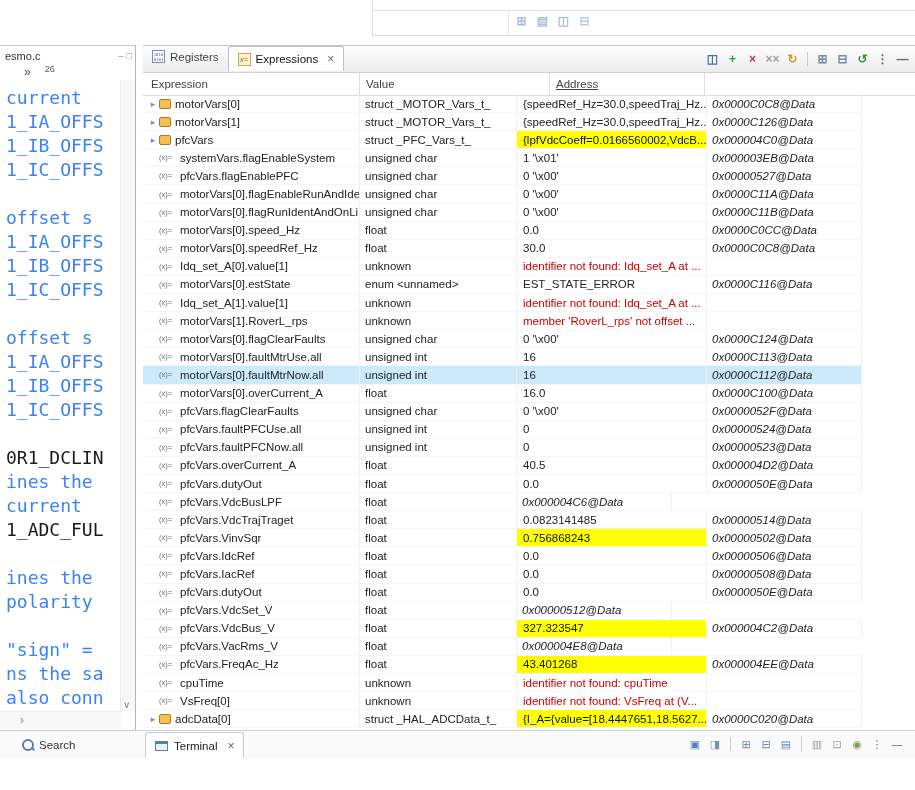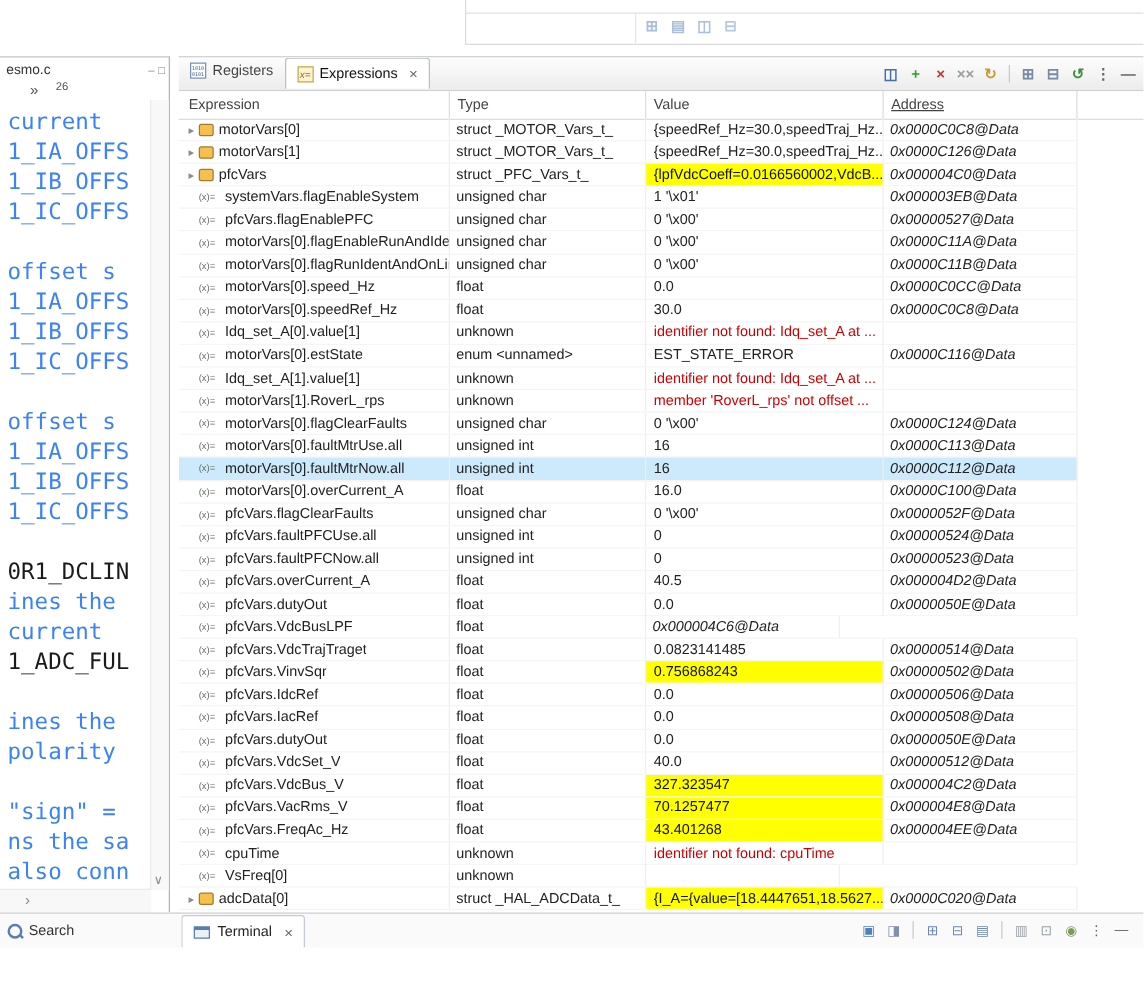--- a/index.html
+++ b/index.html
@@ -77,21 +77,21 @@
   .expander{width:12px;flex:0 0 12px;color:#8c8c8c;font-size:9px;text-align:center;}
   .struct-icon{width:12px;height:10px;flex:0 0 12px;background:#f5c04f;border:1px solid #a87928;
                border-radius:2px;box-sizing:border-box;margin-right:4px;}
   .var-icon{flex:0 0 19px;font-size:7.5px;color:#5f6f5f;margin-right:2px;letter-spacing:0;}
   .expr-label{overflow:hidden;white-space:nowrap;}
 
   
   .bottom-bar{position:absolute;left:0;top:730px;width:915px;height:28px;background:#fafafa;
               border-top:1px solid #cfcfcf;box-sizing:border-box;}
   .bb-left{position:absolute;left:0;top:0;width:136px;height:100%;display:flex;align-items:center;
-           padding-left:6px;box-sizing:border-box;gap:5px;font-size:11.5px;color:#333;}
+           padding-left:22px;box-sizing:border-box;gap:5px;font-size:11.5px;color:#333;}
   .mag{width:8px;height:8px;border:2px solid #5a7fae;border-radius:50%;position:relative;display:inline-block;}
   .mag::after{content:"";position:absolute;left:7px;top:7px;width:4px;height:2px;background:#5a7fae;
               transform:rotate(45deg);}
   .bb-main{position:absolute;left:143px;right:0;top:0;height:100%;}
   .term-tab{position:absolute;left:2px;top:1px;height:26px;background:#fff;border:1px solid #c4cbd6;
             border-bottom:none;border-radius:3px 3px 0 0;display:flex;align-items:center;gap:6px;
             padding:0 9px;font-size:11.5px;color:#222;box-sizing:border-box;}
   .term-icon{width:13px;height:10px;border:1px solid #5a7fae;background:#eaf1f9;box-sizing:border-box;
              border-top:3px solid #5a7fae;}
   #bottom-toolbar{position:absolute;right:10px;top:5px;display:flex;align-items:center;gap:4px;}
@@ -158,21 +158,20 @@
           <span class="tbtn" style="color: rgb(122, 138, 165);">⊞</span>
           <span class="tbtn" style="color: rgb(122, 138, 165);">⊟</span>
           <span class="tbtn" style="color: rgb(63, 143, 63);">↺</span>
           <span class="tbtn" style="color: rgb(102, 102, 102);">⋮</span>
           <span class="tbtn" style="color: rgb(102, 102, 102);">—</span>
         </div>
     </div>
 
     <div class="thead">
       <div class="th c1">Expression</div>
-      <div class="th c2">Type</div>
       <div class="th c3">Value</div>
       <div class="th c4">Address</div>
     </div>
 
     <div class="tbody" id="tbody">
         <div class="trow">
           <div class="td c1">
             <span class="expander">▸</span>
             <span class="struct-icon"></span>
             <span class="expr-label">motorVars[0]</span>
@@ -450,41 +449,39 @@
           <div class="td c3">0.0</div>
           <div class="td c4">0x0000050E@Data</div>
         </div>
         <div class="trow">
           <div class="td c1">
             <span class="expander"></span>
             <span class="var-icon">(x)=</span>
             <span class="expr-label">pfcVars.VdcSet_V</span>
           </div>
           <div class="td c2">float</div>
-          <div class="td c3">40.0</div>
           <div class="td c4">0x00000512@Data</div>
         </div>
         <div class="trow">
           <div class="td c1">
             <span class="expander"></span>
             <span class="var-icon">(x)=</span>
             <span class="expr-label">pfcVars.VdcBus_V</span>
           </div>
           <div class="td c2">float</div>
           <div class="td c3 v-hl">327.323547</div>
           <div class="td c4">0x000004C2@Data</div>
         </div>
         <div class="trow">
           <div class="td c1">
             <span class="expander"></span>
             <span class="var-icon">(x)=</span>
             <span class="expr-label">pfcVars.VacRms_V</span>
           </div>
           <div class="td c2">float</div>
-          <div class="td c3 v-hl">70.1257477</div>
           <div class="td c4">0x000004E8@Data</div>
         </div>
         <div class="trow">
           <div class="td c1">
             <span class="expander"></span>
             <span class="var-icon">(x)=</span>
             <span class="expr-label">pfcVars.FreqAc_Hz</span>
           </div>
           <div class="td c2">float</div>
           <div class="td c3 v-hl">43.401268</div>
@@ -500,20 +497,21 @@
           <div class="td c3 v-red">identifier not found: cpuTime</div>
           <div class="td c4"></div>
         </div>
         <div class="trow">
           <div class="td c1">
             <span class="expander"></span>
             <span class="var-icon">(x)=</span>
             <span class="expr-label">VsFreq[0]</span>
           </div>
           <div class="td c2">unknown</div>
+          <div class="td c3 v-red">identifier not found: VsFreq at (V...</div>
           <div class="td c4"></div>
         </div>
         <div class="trow">
           <div class="td c1">
             <span class="expander">▸</span>
             <span class="struct-icon"></span>
             <span class="expr-label">adcData[0]</span>
           </div>
           <div class="td c2">struct _HAL_ADCData_t_</div>
           <div class="td c3 v-hl">{I_A={value=[18.4447651,18.5627...</div>

